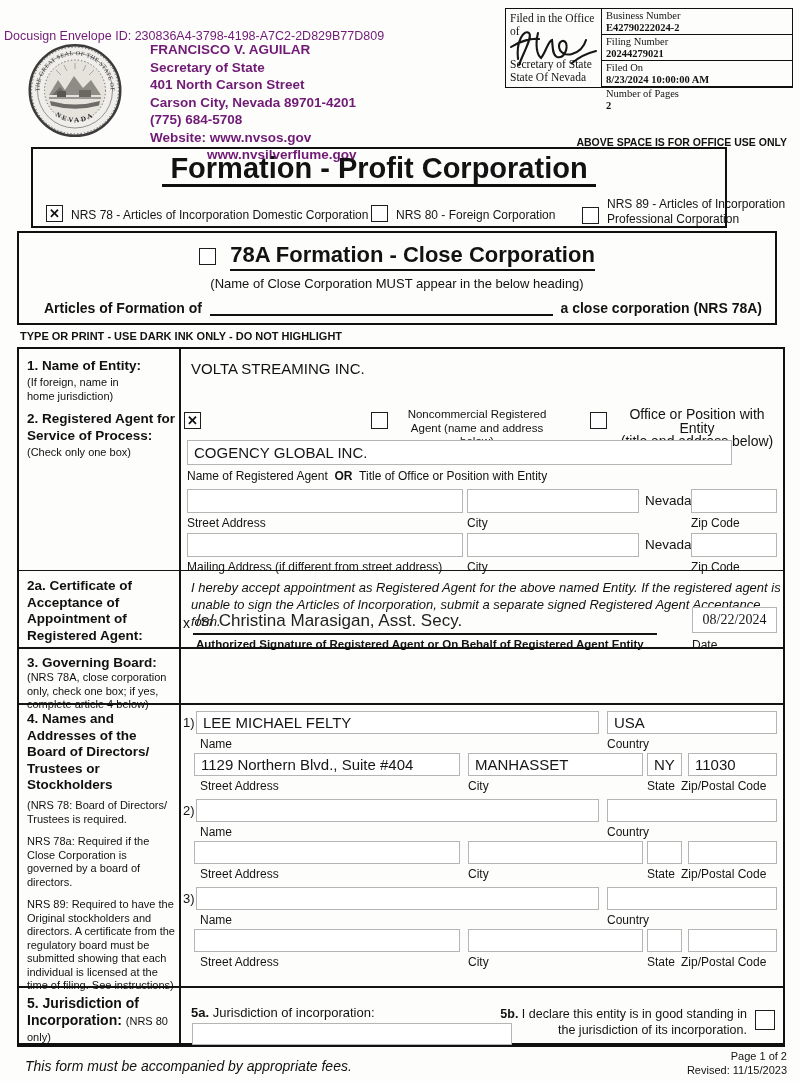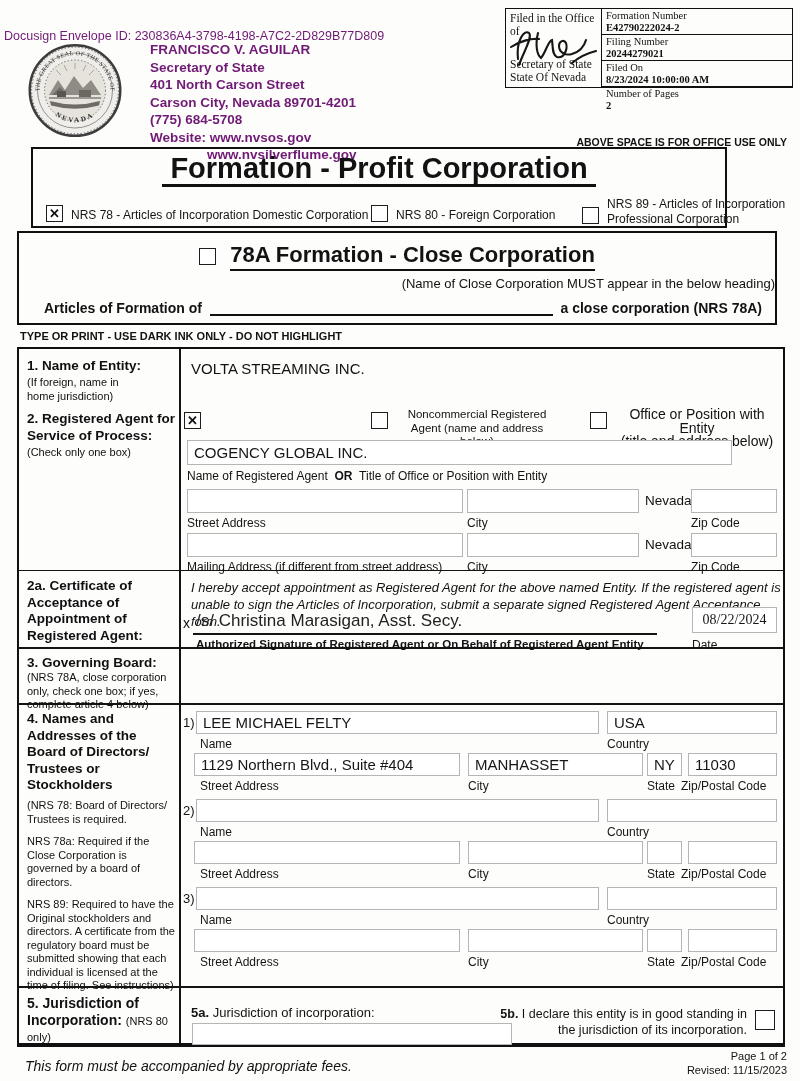--- a/index.html
+++ b/index.html
@@ -69,21 +69,21 @@
     <div style="width:96px;border-right:1.6px solid #101010;position:relative;font-size:11.5px;line-height:13px;padding:3px 2px 2px 4px">
       <div>Filed in the Office of</div>
       <svg class="abs" style="left:2px;top:16px" width="90" height="44" viewBox="0 0 90 44">
         <path d="M10 34 C8 16 16 4 21 8 C25 12 15 28 11 40 M3 22 C12 16 24 13 31 14 M30 8 C27 20 29 30 33 33 C38 27 40 16 44 15 C45 22 44 30 49 32 C56 34 60 24 58 18 C56 14 51 16 51 21 C51 27 57 31 64 29 C71 27 76 22 78 15 M64 38 C70 33 80 28 88 26" stroke="#161616" stroke-width="2.1" fill="none" stroke-linecap="round"></path>
       </svg>
       <div class="abs" style="left:4px;bottom:16px">Secretary of State</div>
       <div class="abs" style="left:4px;bottom:3px">State Of Nevada</div>
     </div>
     <div style="flex:1;font-size:10.5px;line-height:11.5px;display:flex;flex-direction:column">
       <div style="flex:1;border-bottom:1px solid #101010;padding:1px 4px">
-        <div>Formation Number</div>
+        <div>Business Number</div>
         <div style="font-weight:bold">E42790222024-2</div>
       </div>
       <div style="flex:1;border-bottom:1px solid #101010;padding:1px 4px">
         <div>Filing Number</div>
         <div style="font-weight:bold">20244279021</div>
       </div>
       <div style="flex:1;border-bottom:1px solid #101010;padding:1px 4px">
         <div>Filed On</div>
         <div style="font-weight:bold">8/23/2024 10:00:00 AM</div>
       </div>
@@ -106,21 +106,21 @@
     <div class="flabel" style="left:363px;top:59px">NRS 80 - Foreign Corporation</div>
     <div class="cb" style="left:549px;top:58px"></div>
     <div class="flabel" style="left:574px;top:48px;width:212px;white-space:normal;line-height:15px">NRS 89 -  Articles of Incorporation Professional Corporation</div>
   </div>
 
   <div class="abs" style="left:17px;top:231px;width:760px;height:94px;border:2px solid #101010">
     <div style="display:flex;justify-content:center;align-items:center;gap:14px;margin-top:9px">
       <div class="cb cb-inline"></div>
       <span style="font-weight:bold;font-size:22px;border-bottom:2.5px solid #101010;padding-bottom:1px">78A Formation - Close Corporation</span>
     </div>
-    <div style="text-align:right;margin-top:5px;font-size:13px">(Name of Close Corporation MUST appear in the below heading)</div>
+    <div style="text-align:center;margin-top:5px;font-size:13px">(Name of Close Corporation MUST appear in the below heading)</div>
     <div class="abs" style="left:25px;top:66px;width:718px;display:flex;align-items:flex-end">
       <span style="font-weight:bold;font-size:14px">Articles of Formation of</span>
       <span style="flex:1;border-bottom:2px solid #101010;margin:0 8px;height:17px;font-size:14px"></span>
       <span style="font-weight:bold;font-size:14px">a close corporation (NRS 78A)</span>
     </div>
   </div>
 
   <div class="abs" style="left:20px;top:330px;font-weight:bold;font-size:11px">TYPE OR PRINT - USE DARK INK ONLY - DO NOT HIGHLIGHT</div>
 
   <div class="abs" style="left:17px;top:347px;width:768px;height:700px;border:2px solid #101010;border-bottom-width:4px">

